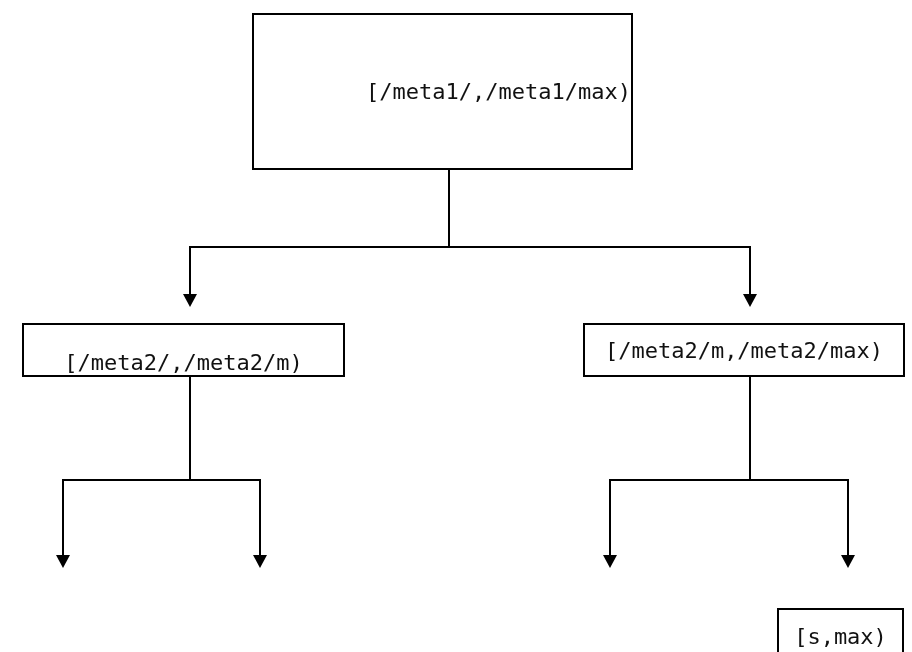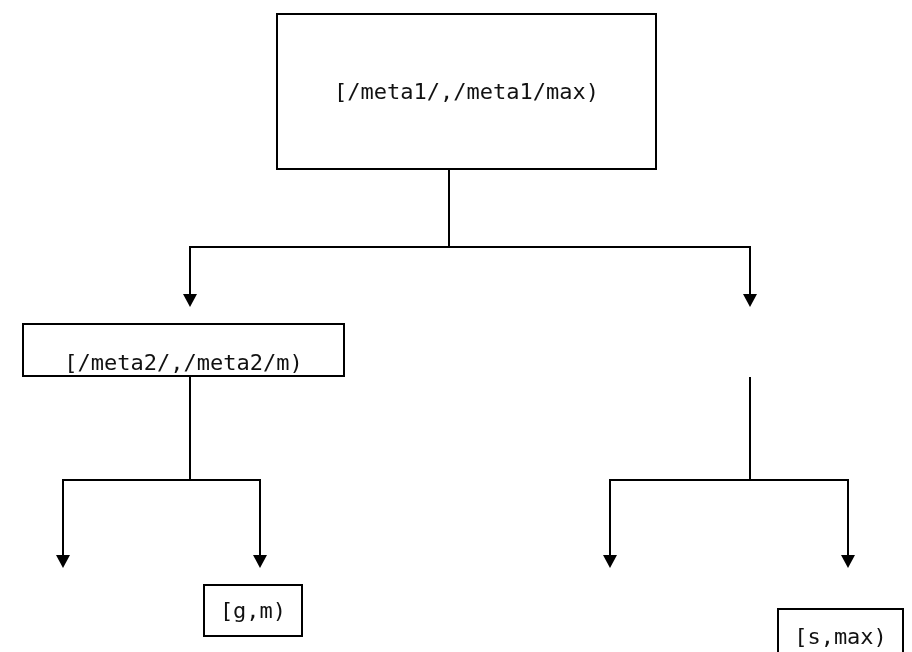--- a/index.html
+++ b/index.html
@@ -28,21 +28,21 @@
     align-items: center;
     justify-content: center;
     border: 2px solid #000000;
     background: #ffffff;
     color: #111111;
     font-size: 22px;
     letter-spacing: 0;
     white-space: nowrap;
     box-sizing: border-box;
   }
-  .node-root    { left: 276px; top: 13px;  width: 381px; height: 157px; }
+  .node-root    { left: 252px; top: 13px;  width: 381px; height: 157px; justify-content: flex-end; }
   .node-left    { left: 22px;  top: 323px; width: 323px; height: 54px; align-items: flex-end;  }
   .node-right   { left: 583px; top: 323px; width: 322px; height: 54px;  }
   .node-leaf-ag   { left: 8px;   top: 584px; width: 99px;  height: 53px; }
   .node-leaf-gm   { left: 203px; top: 584px; width: 100px; height: 53px; }
   .node-leaf-ms   { left: 554px; top: 584px; width: 99px;  height: 53px; }
   .node-leaf-smax { left: 777px; top: 584px; width: 127px; height: 57px; margin-top: 24px; }
 </style>
 </head>
 <body>
 
@@ -77,24 +77,24 @@
   </svg>
 
   <div class="node node-root">
     <span>[/meta1/,/meta1/max)</span>
   </div>
 
   <div class="node node-left">
     <span>[/meta2/,/meta2/m)</span>
   </div>
 
+  <div class="node node-right">
+    <span>[/meta2/m,/meta2/max)</span>
+  </div>
 
 
-  <div class="node node-leaf-gm">
-    <span>[g,m)</span>
-  </div>
 
 
   <div class="node node-leaf-smax">
     <span>[s,max)</span>
   </div>
 
 </div>
 
 </body></html>

